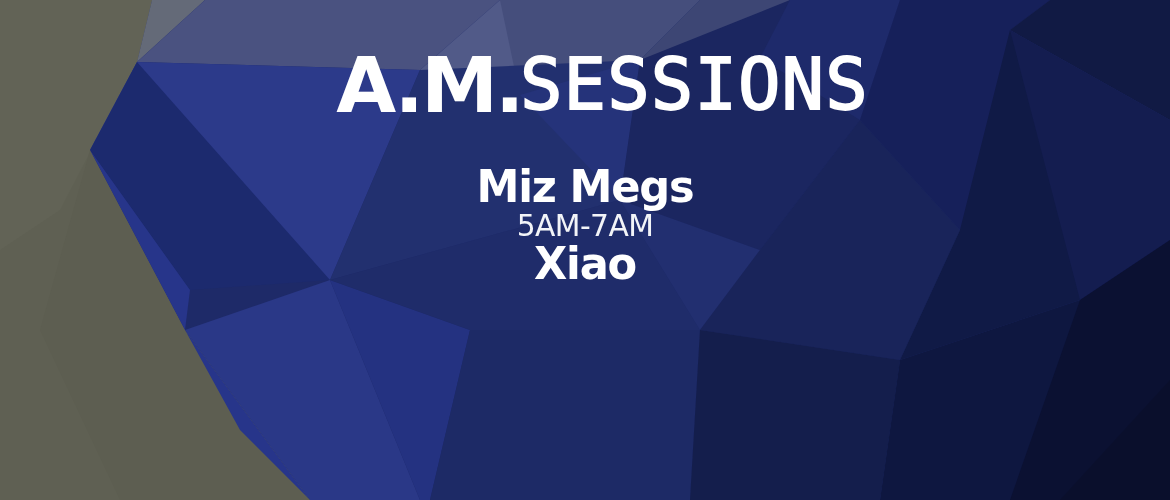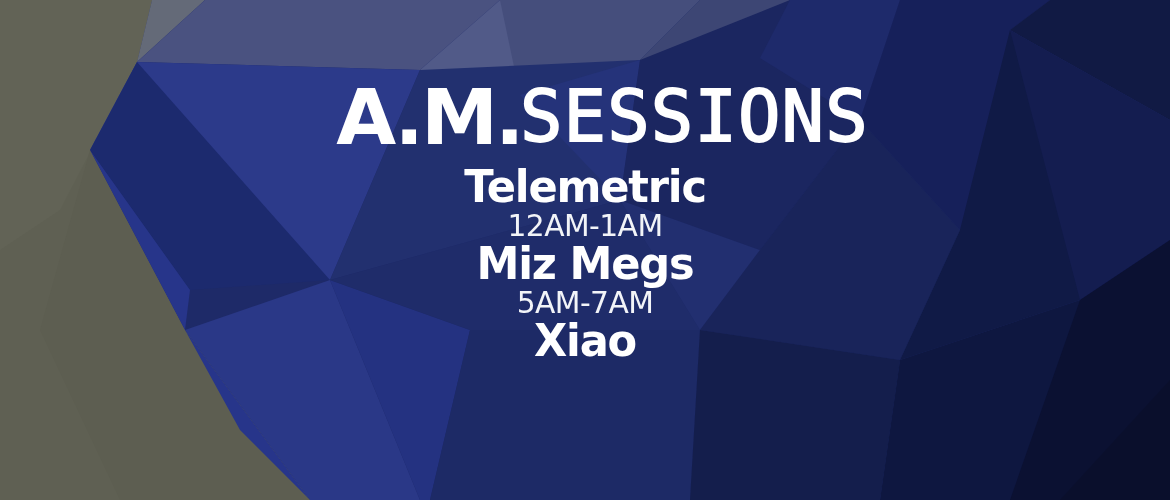--- a/index.html
+++ b/index.html
@@ -23,21 +23,21 @@
   }
   #content {
     position:absolute;
     top:0; left:0;
     width:1170px; height:500px;
   }
 
   
   #title-block {
     position:absolute;
-    left:0; top:80px;
+    left:0; top:48px;
     width:1170px;
     text-align:center;
     white-space:nowrap;
     line-height:1;
   }
   .title-am {
     display:inline-block;
     font-family:"DejaVu Sans", sans-serif;
     font-weight:bold;
     font-size:76px;
@@ -142,24 +142,20 @@
   </svg>
 
   <div id="content">
 
     <div id="title-block">
       <span class="title-am">A.M.</span><span class="title-sessions">SESSIONS</span>
     </div>
 
     <div id="lineup">
 
-      <div class="dj">
-        <span class="dj-name">Telemetric</span>
-        <span class="dj-time">12AM-1AM</span>
-      </div>
 
 
 
       <div class="dj">
         <span class="dj-name">Miz Megs</span>
         <span class="dj-time">5AM-7AM</span>
       </div>
 
       <div class="dj">
         <span class="dj-name">Xiao</span>

